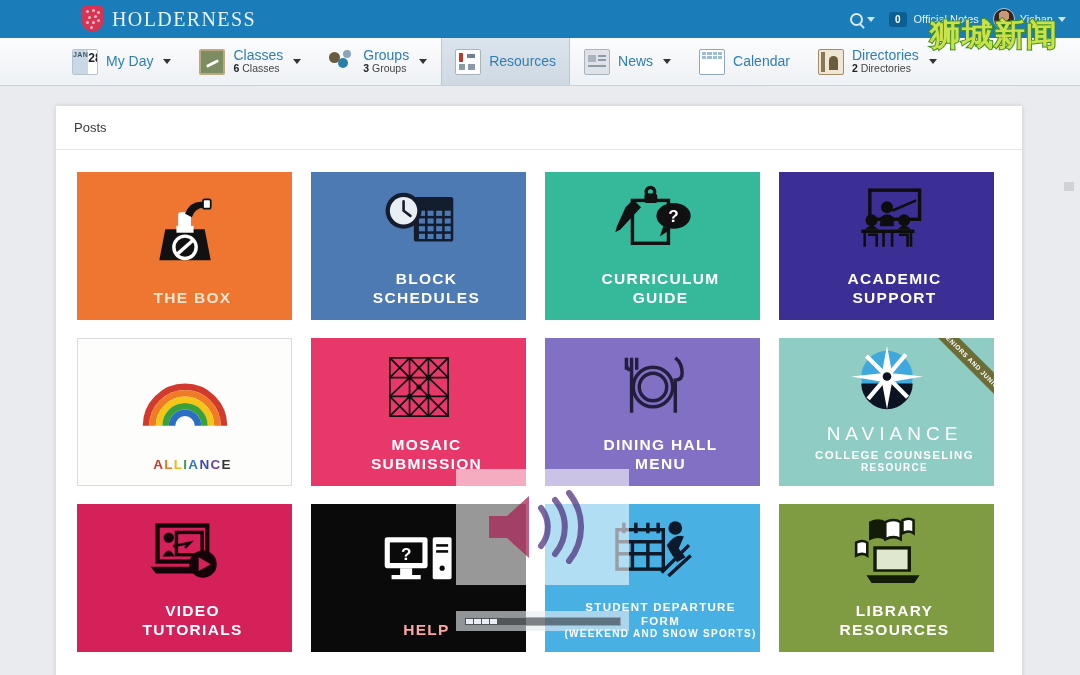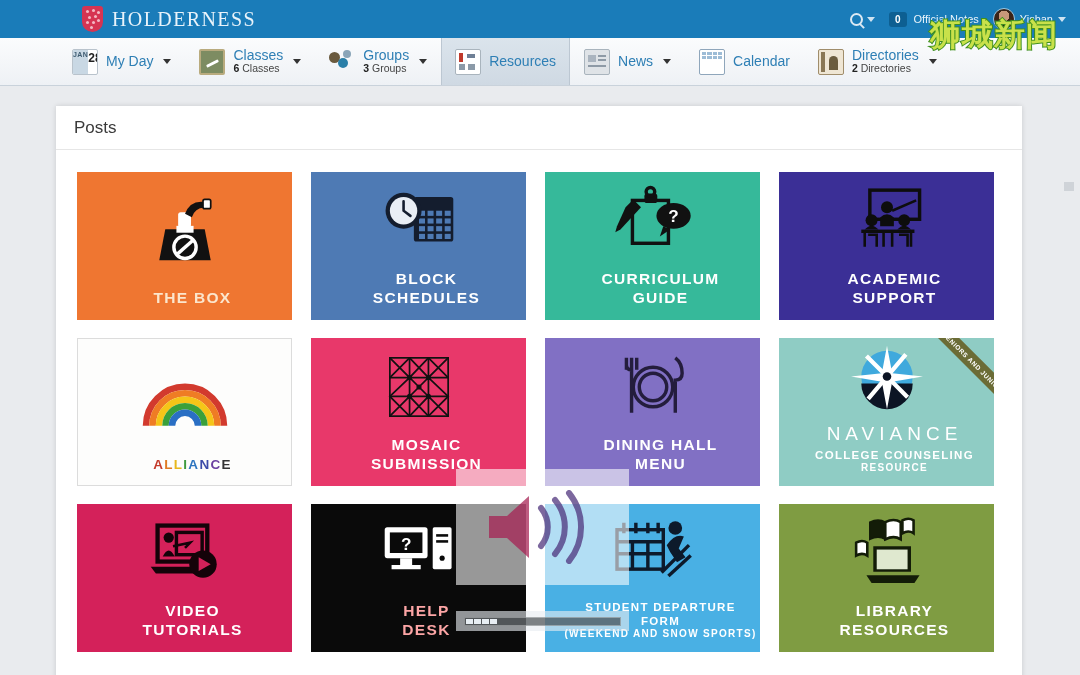--- a/index.html
+++ b/index.html
@@ -122,21 +122,21 @@
   
   .stage { position:relative; height:589px; }
   .card {
     position:absolute; left:56px; top:20px; width:966px; bottom:-40px;
     background:#fff; box-shadow:0 0 5px rgba(0,0,0,.14);
   }
   .card-head {
     height:44px; border-bottom:1px solid #e6e6e6;
     display:flex; align-items:center; padding-left:18px;
   }
-  .card-head h1 { font-size:17px; font-weight:400; color:#3a3a3a;
+  .card-head h1 { font-size:13px; font-weight:400; color:#3a3a3a;
                   font-family:"Liberation Sans", sans-serif; }
 
   .grid {
     display:grid; grid-template-columns:repeat(4, 215px);
     gap:18px 19px; padding:22px 0 0 21px;
   }
   .tile {
     height:148px; position:relative; overflow:hidden;
     display:flex; flex-direction:column; align-items:center; justify-content:flex-start;
     cursor:pointer;
@@ -517,21 +517,20 @@
                 <text x="35" y="38" font-size="20" font-weight="bold" fill="#fff" text-anchor="middle" font-family="Liberation Sans, sans-serif">?</text>
                 <path d="M28 48 h14 v8 h10 v5 H18 v-5 h10 Z" fill="#fff"></path>
                 <rect x="66" y="12" width="22" height="49" rx="2" fill="#fff"></rect>
                 <rect x="70" y="20" width="14" height="3" fill="#0a0a0a"></rect>
                 <rect x="70" y="27" width="14" height="3" fill="#0a0a0a"></rect>
                 <circle cx="77" cy="48" r="3" fill="#0a0a0a"></circle>
             </svg>
           </div>
           <div class="cap sz16" style="color: #fca5a5;">
             <div>HELP</div>
-            <div>DESK</div>
           </div>
         </div>
         <div class="tile" style="background: rgb(73, 176, 228);">
           <div class="art">
             <svg width="86" height="72" viewBox="0 0 100 84">
               <g stroke="#0d1a2b" stroke-width="4" fill="none">
                  <rect x="8" y="16" width="54" height="46"></rect>
                  <path d="M8 30 h54 M8 44 h54 M26 30 v32 M44 30 v32"></path>
                  <path d="M16 8 v12 M30 8 v12 M44 8 v12 M56 8 v12"></path>
                 </g>

